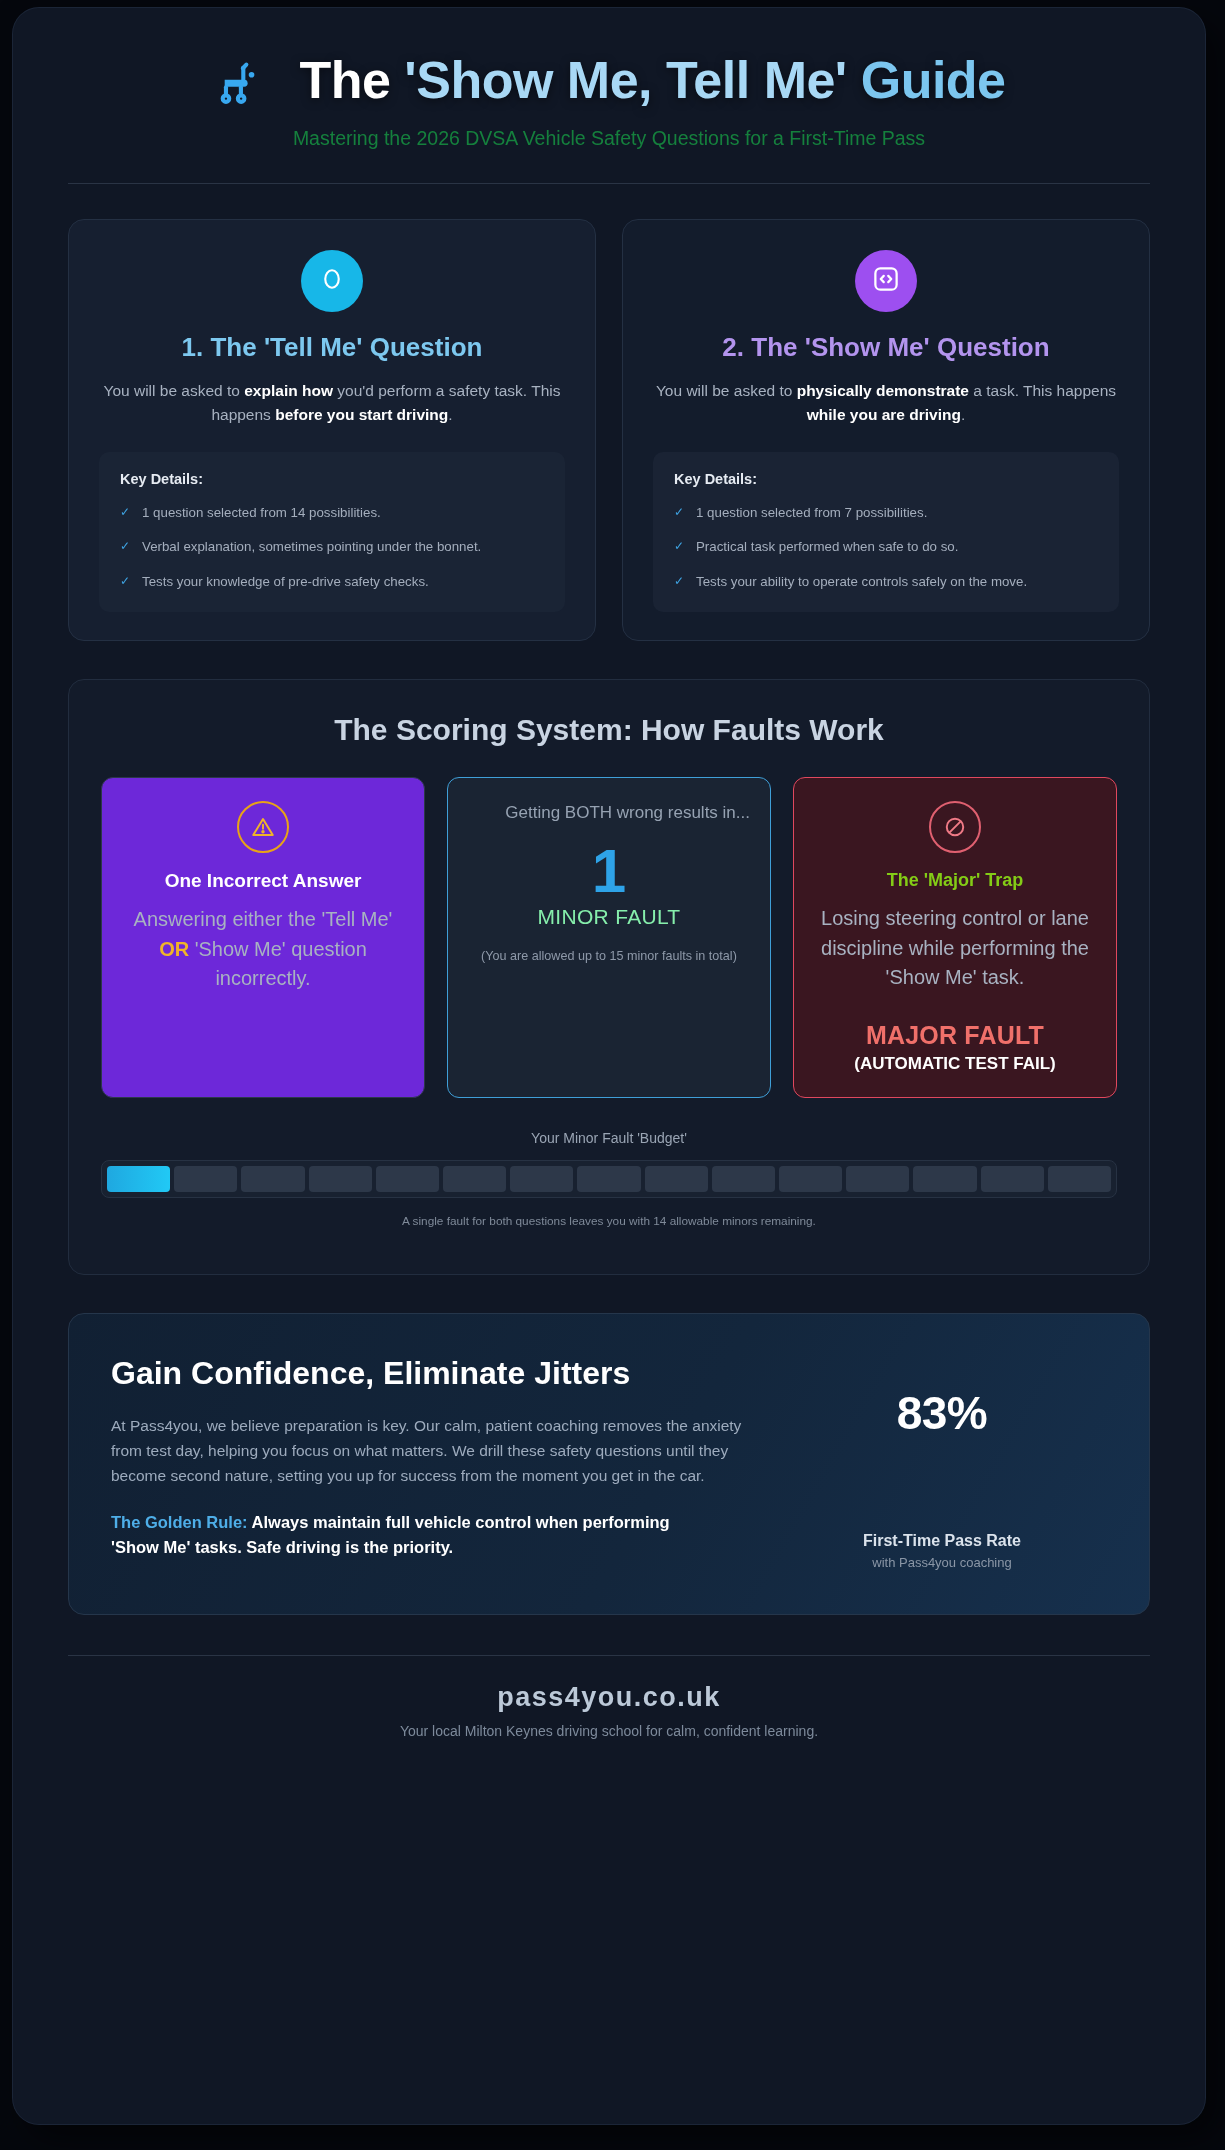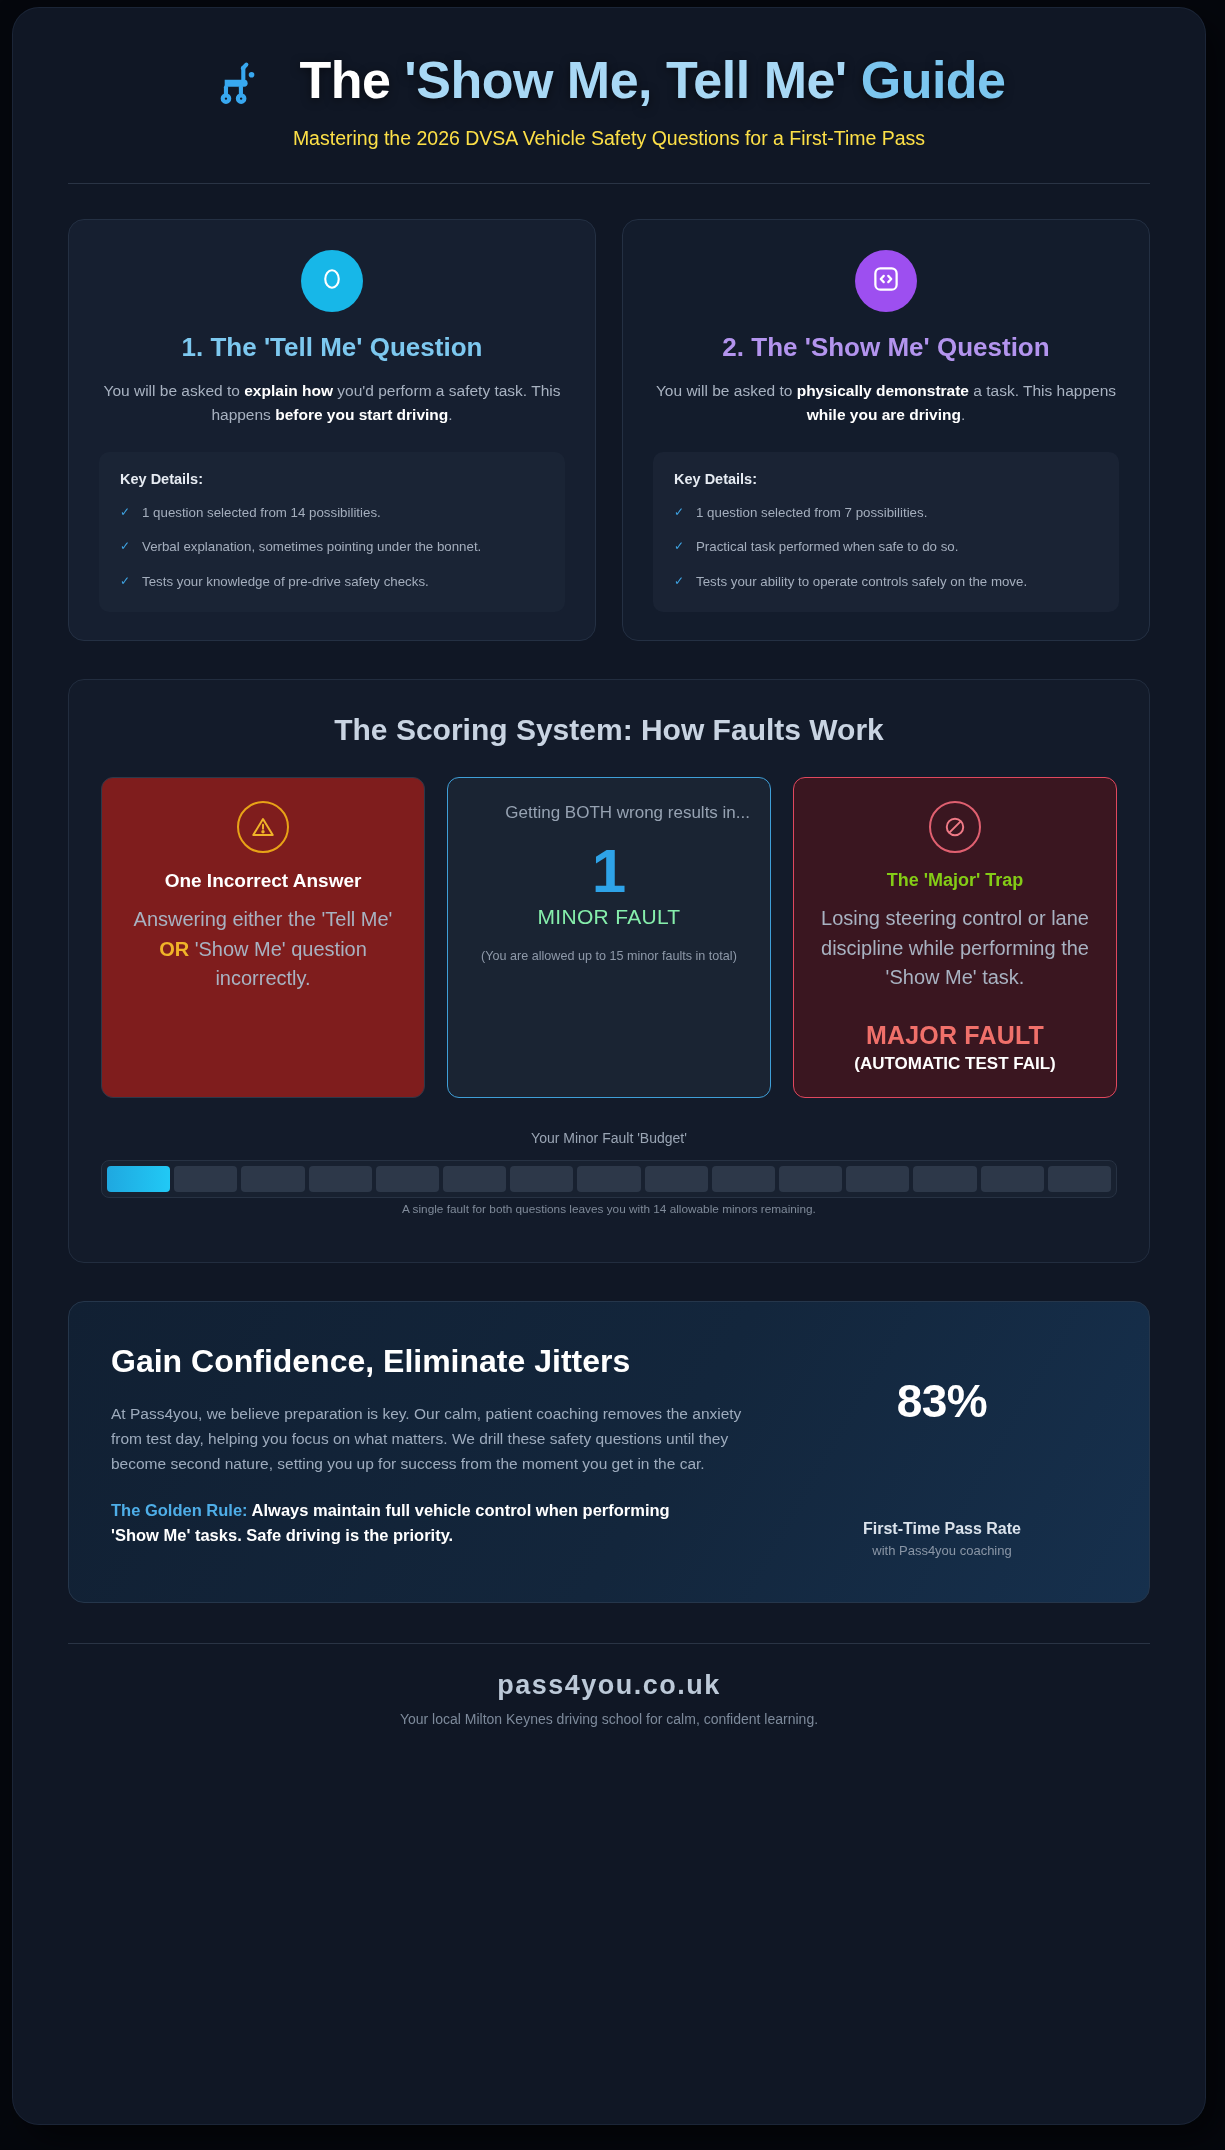--- a/index.html
+++ b/index.html
@@ -55,21 +55,21 @@
     letter-spacing: -0.5px;
     color: #ffffff;
     white-space: nowrap;
     text-shadow: 0 2px 10px rgba(0,0,0,0.5);
   }
   .main-title .accent { color: #a8d8f5; }
   .main-title .accent2 { color: #7cc6ef; }
   .subtitle {
     margin-top: 17px;
     font-size: 19.5px;
-    color: #fde047;
+    color: #15803d;
     font-weight: 400;
   }
   .hr {
     margin: 33px 0 0 0;
     height: 1px;
     background: #2a3445;
     width: 100%;
   }
 
   
@@ -166,21 +166,21 @@
     grid-template-columns: 1fr 1fr 1fr;
     gap: 22px;
   }
   .fcard {
     border-radius: 12px;
     padding: 23px 20px;
     text-align: center;
     min-height: 316px;
   }
   .fcard.one {
-    background: #7f1d1d;
+    background: #6d28d9;
     border: 1px solid #2b3purple;
     border: 1px solid #2c3849;
   }
   .fcard.mid {
     background: #1a2433;
     border: 1px solid #3f9fd8;
   }
   .fcard.major {
     background: #3a1620;
     border: 1px solid #e0485e;
@@ -271,21 +271,21 @@
     background: #2d3849;
     border-radius: 4px;
   }
   .seg.on {
     background: linear-gradient(90deg, #1fa8e0, #21c9f5);
   }
   .budget-note {
     text-align: center;
     font-size: 11.8px;
     color: #7f8a99;
-    margin-top: 4px;
+    margin-top: 16px;
   }
 
   
   .conf {
     margin-top: 38px;
     background: linear-gradient(120deg, #112033 0%, #13263c 55%, #16304d 100%);
     border: 1px solid #25364b;
     border-radius: 16px;
     padding: 40px 42px 44px 42px;
     display: grid;

